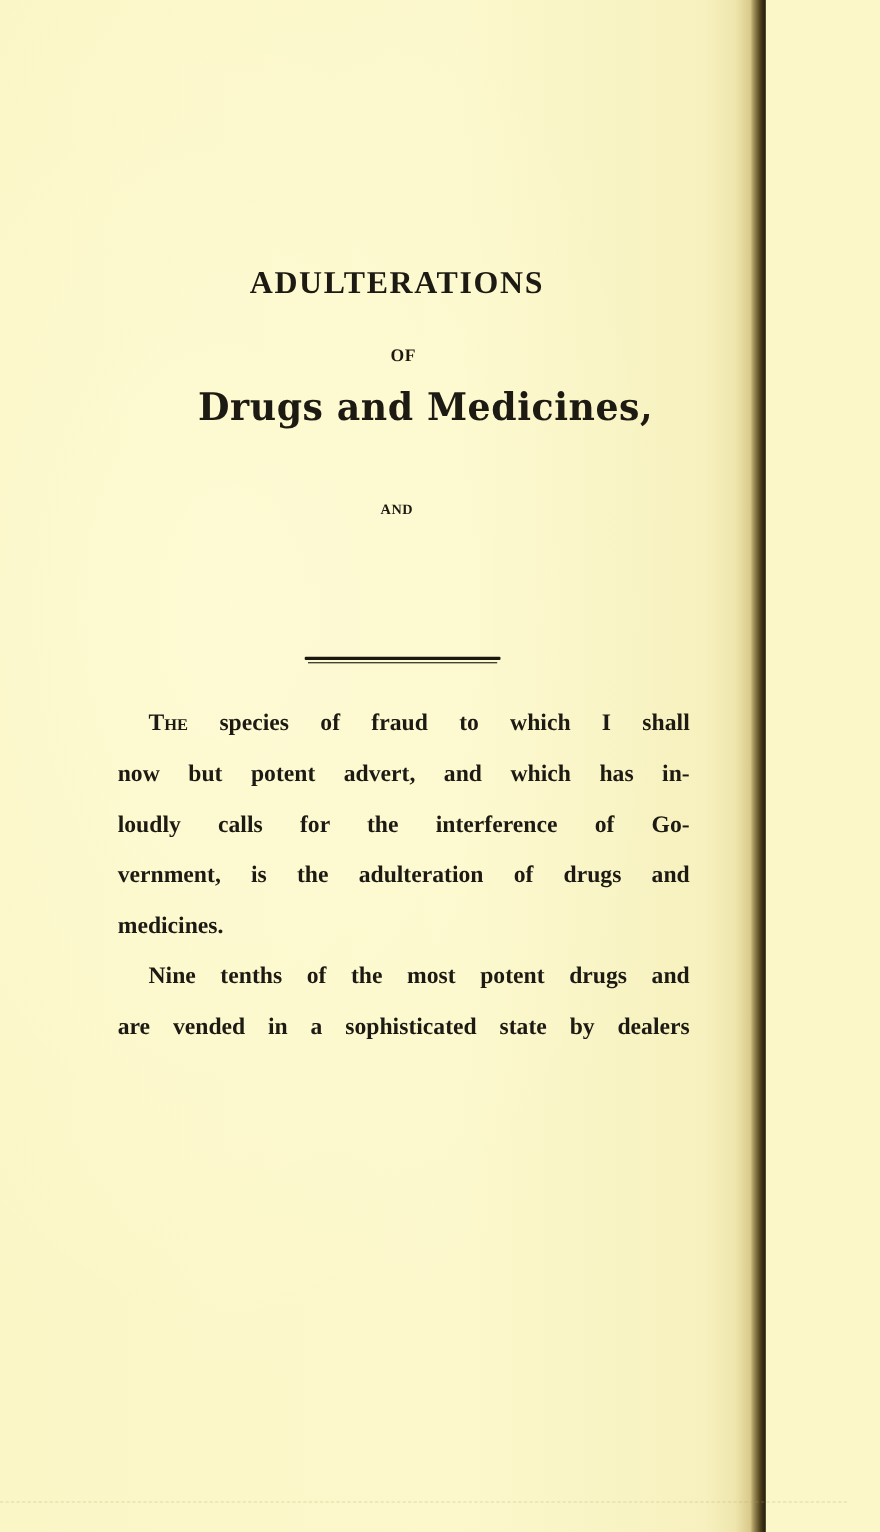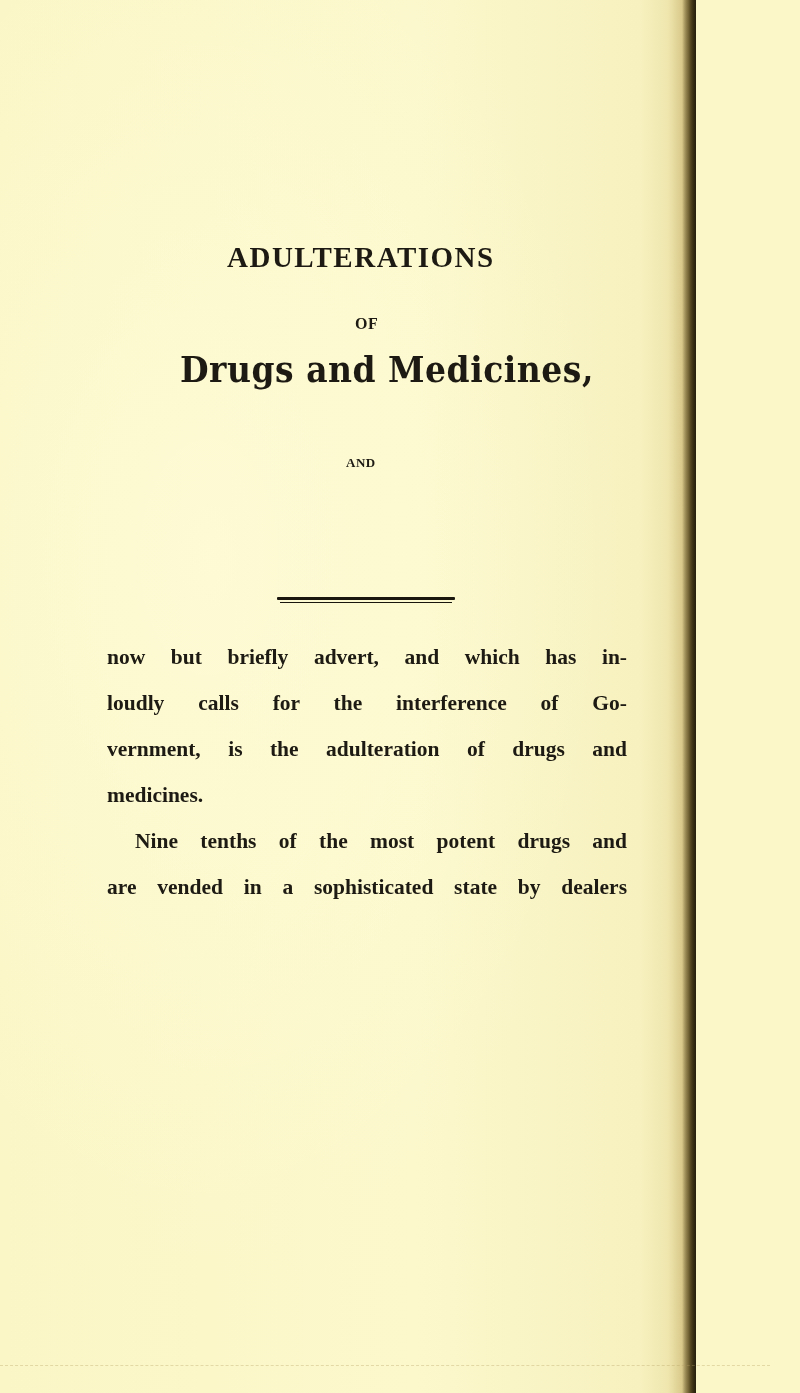--- a/index.html
+++ b/index.html
@@ -136,21 +136,22 @@
   <div class="blackletter">Drugs and Medicines,</div>
   <div class="and-small">AND</div>
 
   <div class="rule">
     <div class="thick"></div>
     <div class="thin"></div>
   </div>
 
   <div class="body-text">
     <p>
-      <span class="line">now but briefly advert, and which has in-</span>
+      <span class="line" style="padding-left:28px;"><span class="sc">The</span><span> species of fraud to which I shall</span></span>
+      <span class="line">now but potent advert, and which has in-</span>
       <span class="line">loudly calls for the interference of Go-</span>
       <span class="line">vernment, is the adulteration of drugs and</span>
       <span class="line last">medicines.</span>
     </p>
     <p>
       <span class="line" style="padding-left:28px;">Nine tenths of the most potent drugs and</span>
       <span class="line">are vended in a sophisticated state by dealers</span>
     </p>
   </div>
 </div>

